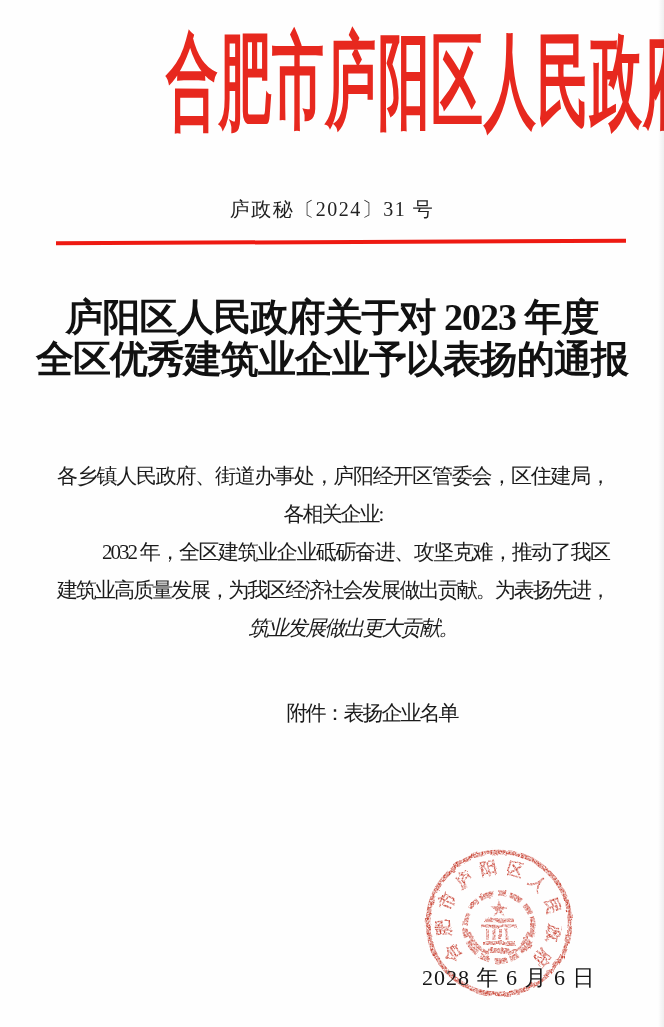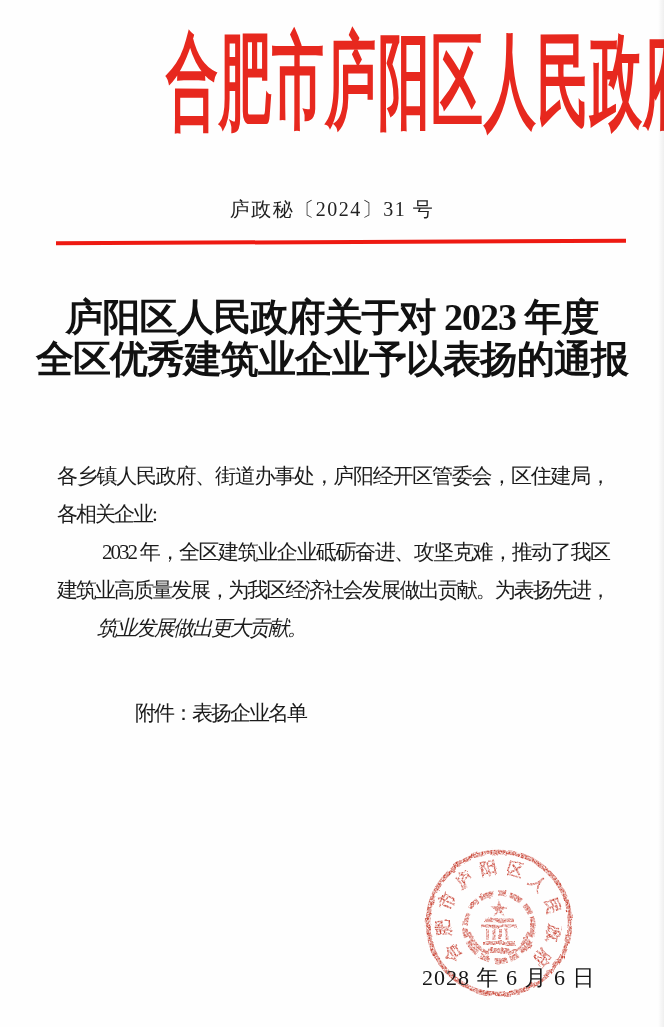--- a/index.html
+++ b/index.html
@@ -33,21 +33,21 @@
   }
   .doc-title{
     position:absolute; top:296px; left:0; width:664px;
     text-align:center; font-weight:bold; font-size:38px; line-height:42px;
     letter-spacing:-1px; color:#111;
   }
   .body-text{
     position:absolute; top:417px; left:57px; width:552px;
     font-size:21px; line-height:38px; letter-spacing:-2px; color:#1b1b1b;margin-top:40px;
   }
-  .body-line{ text-align:left; }
+  .body-line{ text-align:center; }
   .body-line.just{ text-align:justify; text-align-last:justify; }
   .seal{ position:absolute; left:420px; top:842px; width:158px; height:166px; }
   .date-line{
     position:absolute; left:422px; top:963px; z-index:5;
     font-size:22px; letter-spacing:1px; color:#151515; white-space:nowrap;
   }
 </style>
 </head>
 <body>
 

